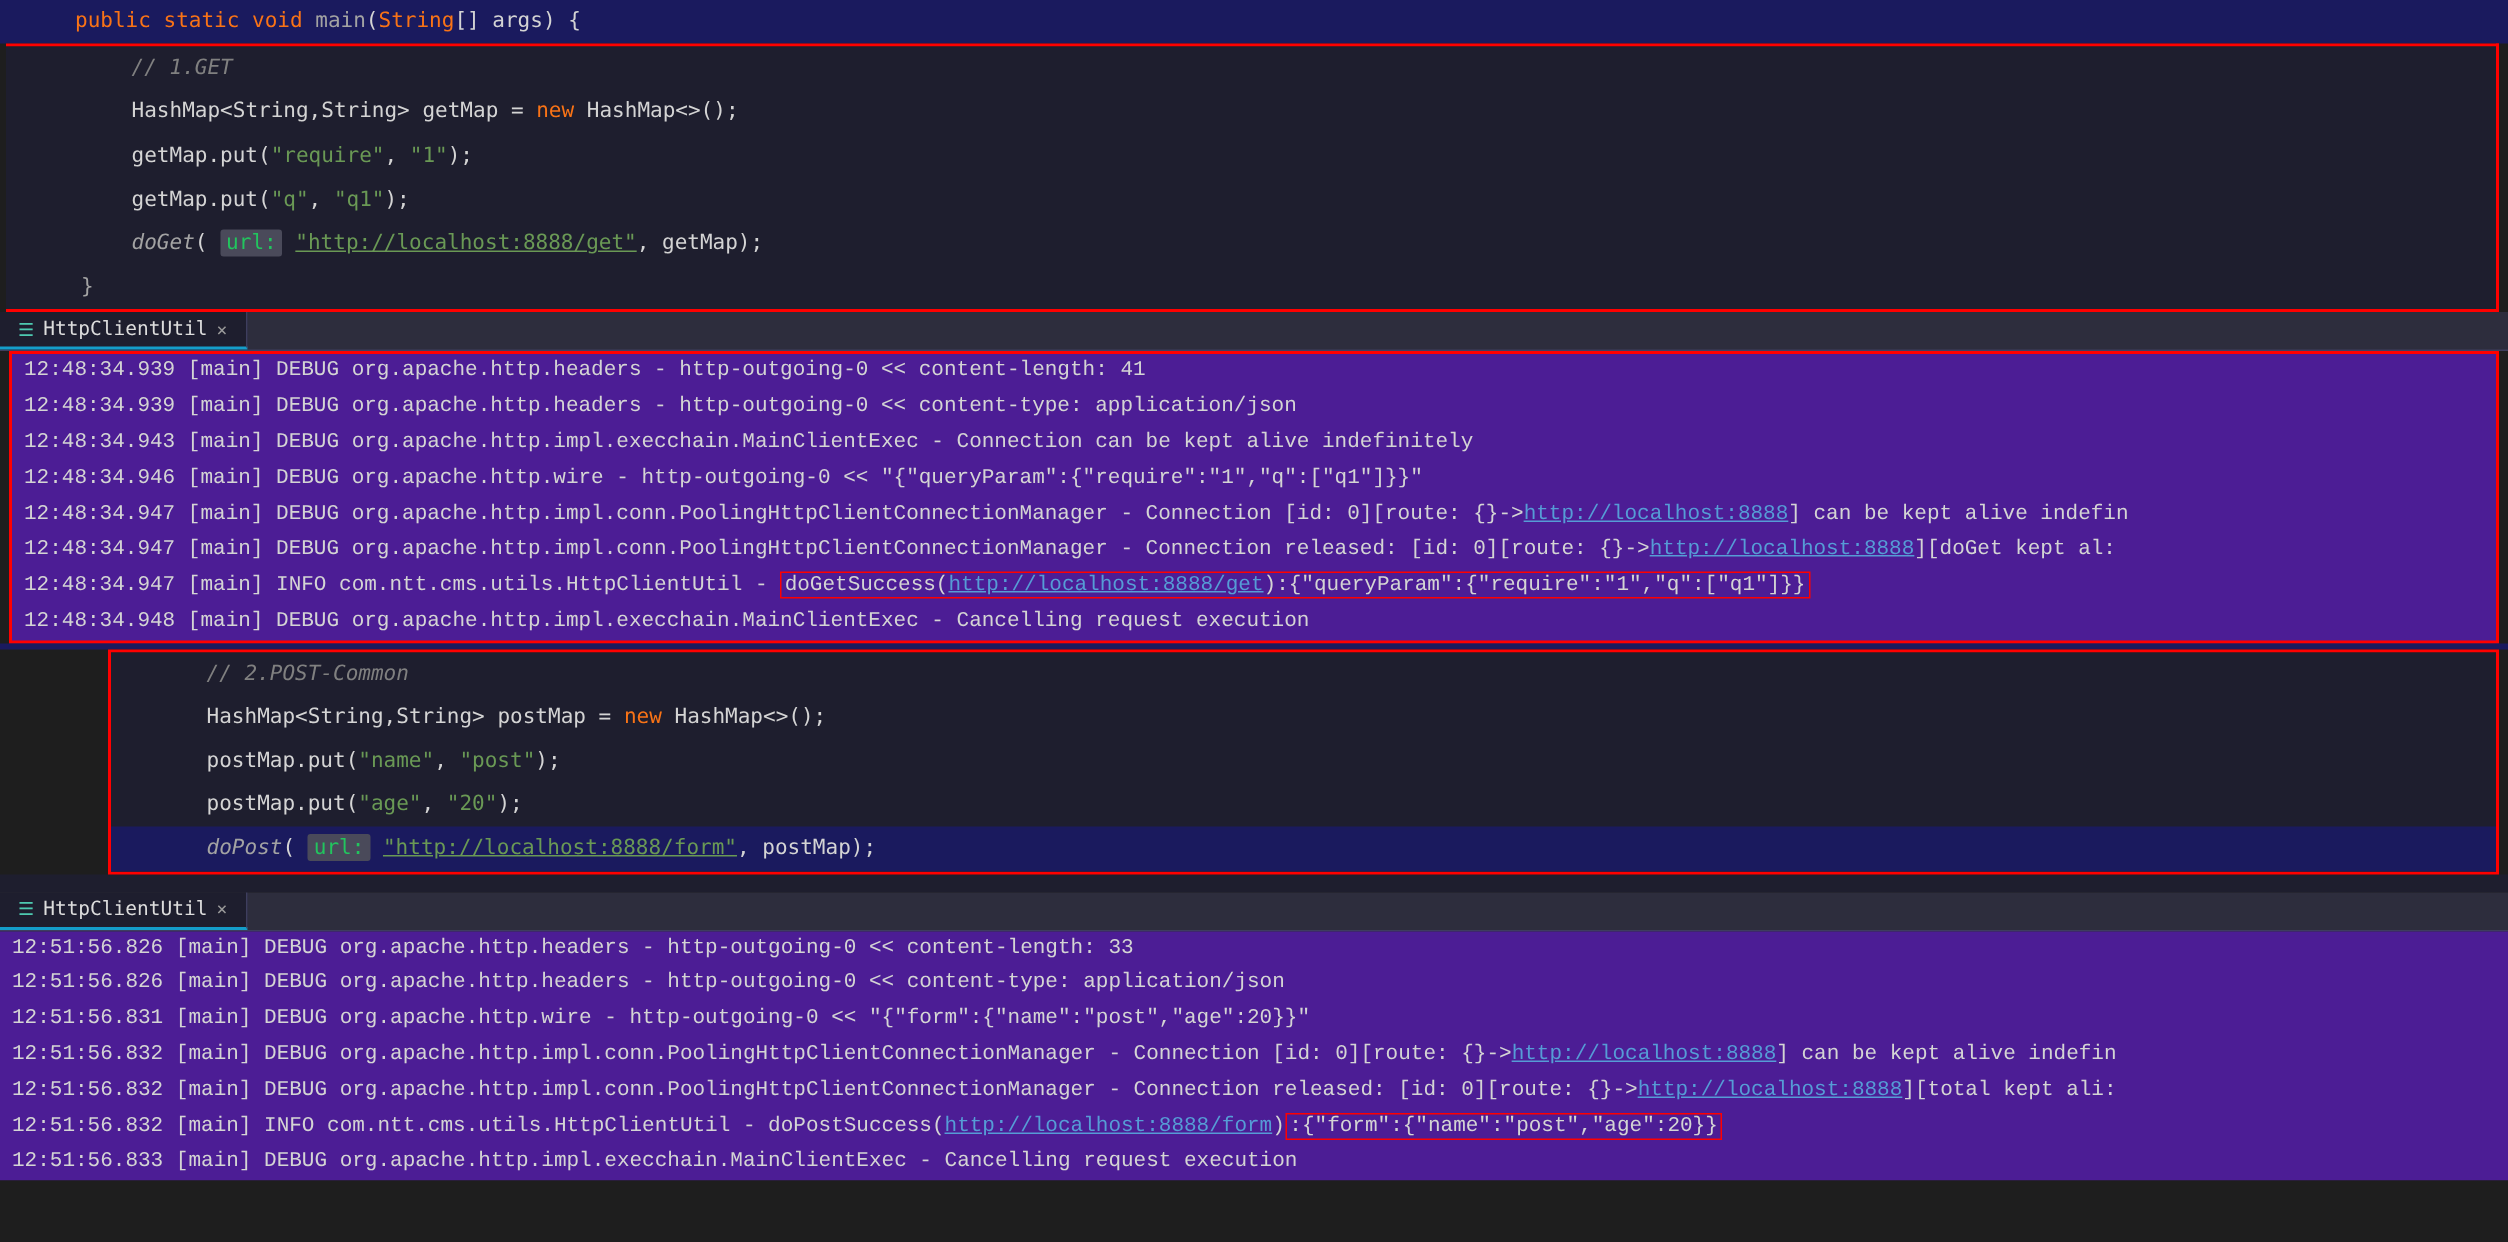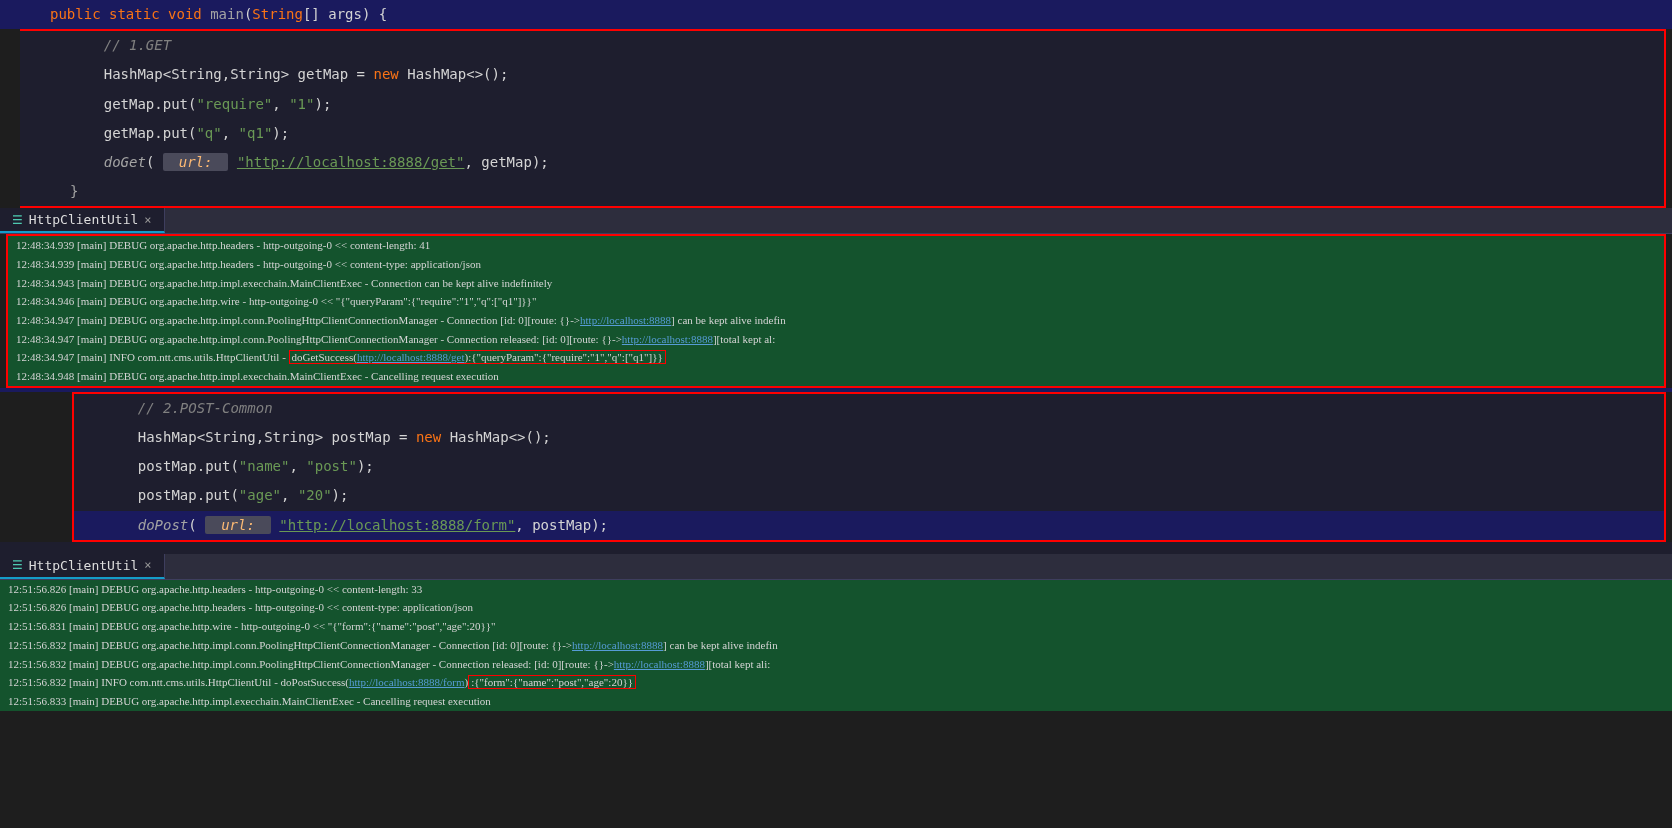--- a/index.html
+++ b/index.html
@@ -21,24 +21,23 @@
   white-space: pre;
   position: relative;
 }
 .bg-highlight-blue { background: #1a1a5e; }
 .kw-orange { color: #f97316; }
 .kw-yellow { color: #a3a3a3; }
 .kw-str { color: #6a9955; }
 .kw-comment { color: #808080; font-style: italic; }
 .url-badge {
   background: #4a4a5a;
-  color: #fdba74;
-  padding: 1px 16px;
+  color: #22c55e;
+  padding: 1px 4px;
   border-radius: 2px;
-  font-style: italic;
 }
 .label-box {
   position: absolute;
   right: 30px;
   color: #ff0000;
   font-size: 16px;
   font-weight: normal;
 }
 .tab-bar {
   background: #2d2d3d;
@@ -57,24 +56,24 @@
   border-bottom: 2px solid #149dca;
   color: #ddd;
   font-size: 13px;
 }
 .tab .close-x {
   color: #999;
   cursor: pointer;
   font-size: 12px;
 }
 .console {
-  background: #14532d;
+  background: #4c1d95;
   padding: 0;
-  font-family: Liberation Serif, serif;
-  font-size: 11px;
+  font-family: Liberation Mono, monospace;
+  font-size: 14px;
   line-height: 1.7;
   white-space: nowrap;
   overflow: hidden;
 }
 .console-bordered {
   border: 2px solid #ff0000;
   margin: 0 6px 0 6px;
 }
 .log-line {
   padding: 0 8px;
@@ -87,21 +86,21 @@
   border: 1.5px solid #ff0000;
   padding: 0px 2px;
 }
 .code-block-wrap {
   position: relative;
   border: 2px solid #ff0000;
   margin: 0 6px;
 }
 .code-block-wrap.no-left-border {
   border-left: none;
-  margin-left: 20px;
+  margin-left: 4px;
 }
 .section-separator {
   height: 4px;
   background: #1a1a5e;
 }
 .file-icon {
   color: #4ec9b0;
   font-size: 12px;
 }
 </style>
@@ -131,21 +130,21 @@
     <span class="close-x">×</span>
   </div>
 </div>
 
 <div class="console console-bordered">
   <div class="log-line">12:48:34.939 [main] DEBUG org.apache.http.headers - http-outgoing-0 &lt;&lt; content-length: 41</div>
   <div class="log-line">12:48:34.939 [main] DEBUG org.apache.http.headers - http-outgoing-0 &lt;&lt; content-type: application/json</div>
   <div class="log-line">12:48:34.943 [main] DEBUG org.apache.http.impl.execchain.MainClientExec - Connection can be kept alive indefinitely</div>
   <div class="log-line">12:48:34.946 [main] DEBUG org.apache.http.wire - http-outgoing-0 &lt;&lt; "{"queryParam":{"require":"1","q":["q1"]}}"</div>
   <div class="log-line"><span>12:48:34.947 [main] DEBUG org.apache.http.impl.conn.PoolingHttpClientConnectionManager - Connection [id: 0][route: {}-&gt;</span><span class="log-link">http://localhost:8888</span><span>] can be kept alive indefin</span></div>
-  <div class="log-line"><span>12:48:34.947 [main] DEBUG org.apache.http.impl.conn.PoolingHttpClientConnectionManager - Connection released: [id: 0][route: {}-&gt;</span><span class="log-link">http://localhost:8888</span><span>][total kept al:</span></div>
+  <div class="log-line"><span>12:48:34.947 [main] DEBUG org.apache.http.impl.conn.PoolingHttpClientConnectionManager - Connection released: [id: 0][route: {}-&gt;</span><span class="log-link">http://localhost:8888</span><span>][doGet kept al:</span></div>
   <div class="log-line"><span>12:48:34.947 [main] INFO com.ntt.cms.utils.HttpClientUtil - </span><span class="highlight-box"><span>doGetSuccess(</span><span class="log-link">http://localhost:8888/get</span><span>):{"queryParam":{"require":"1","q":["q1"]}}</span></span></div>
   <div class="log-line">12:48:34.948 [main] DEBUG org.apache.http.impl.execchain.MainClientExec - Cancelling request execution</div>
 </div>
 
 <div class="section-separator"></div>
 
 <div class="code-block-wrap" style="margin-left:72px">
   <div class="label-box" style="top:40px">POST-common</div>
   <div class="code-section">
     <div class="code-line" style="padding-left:30px">    <span class="kw-comment">// 2.POST-Common</span></div>

